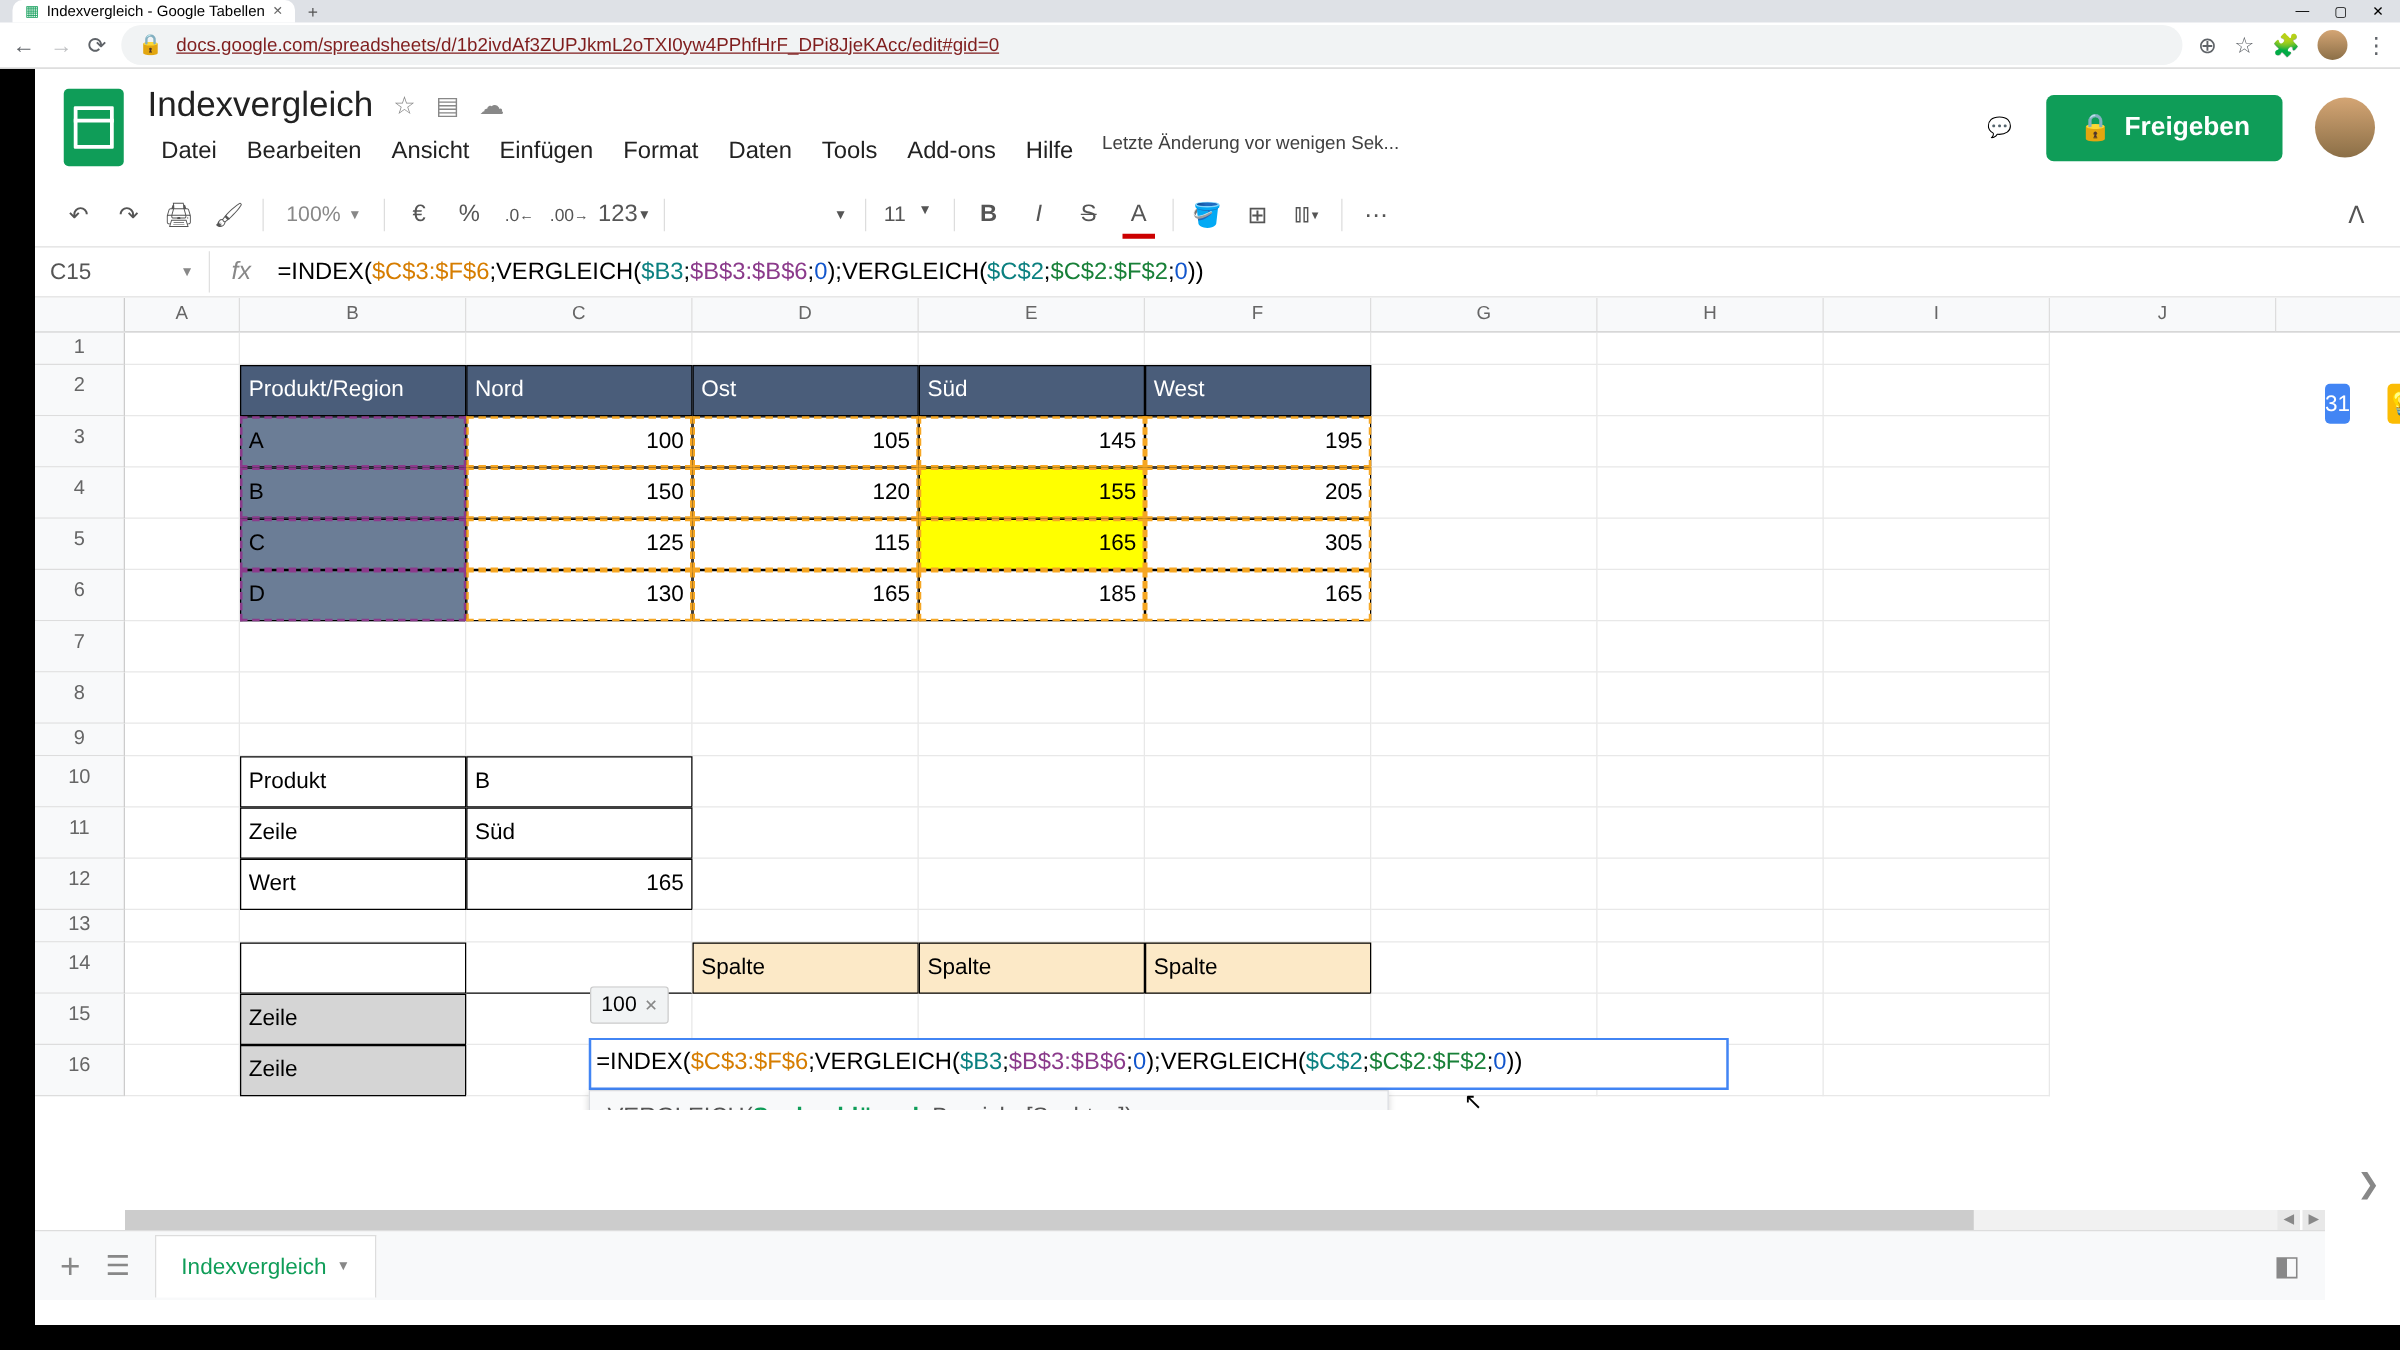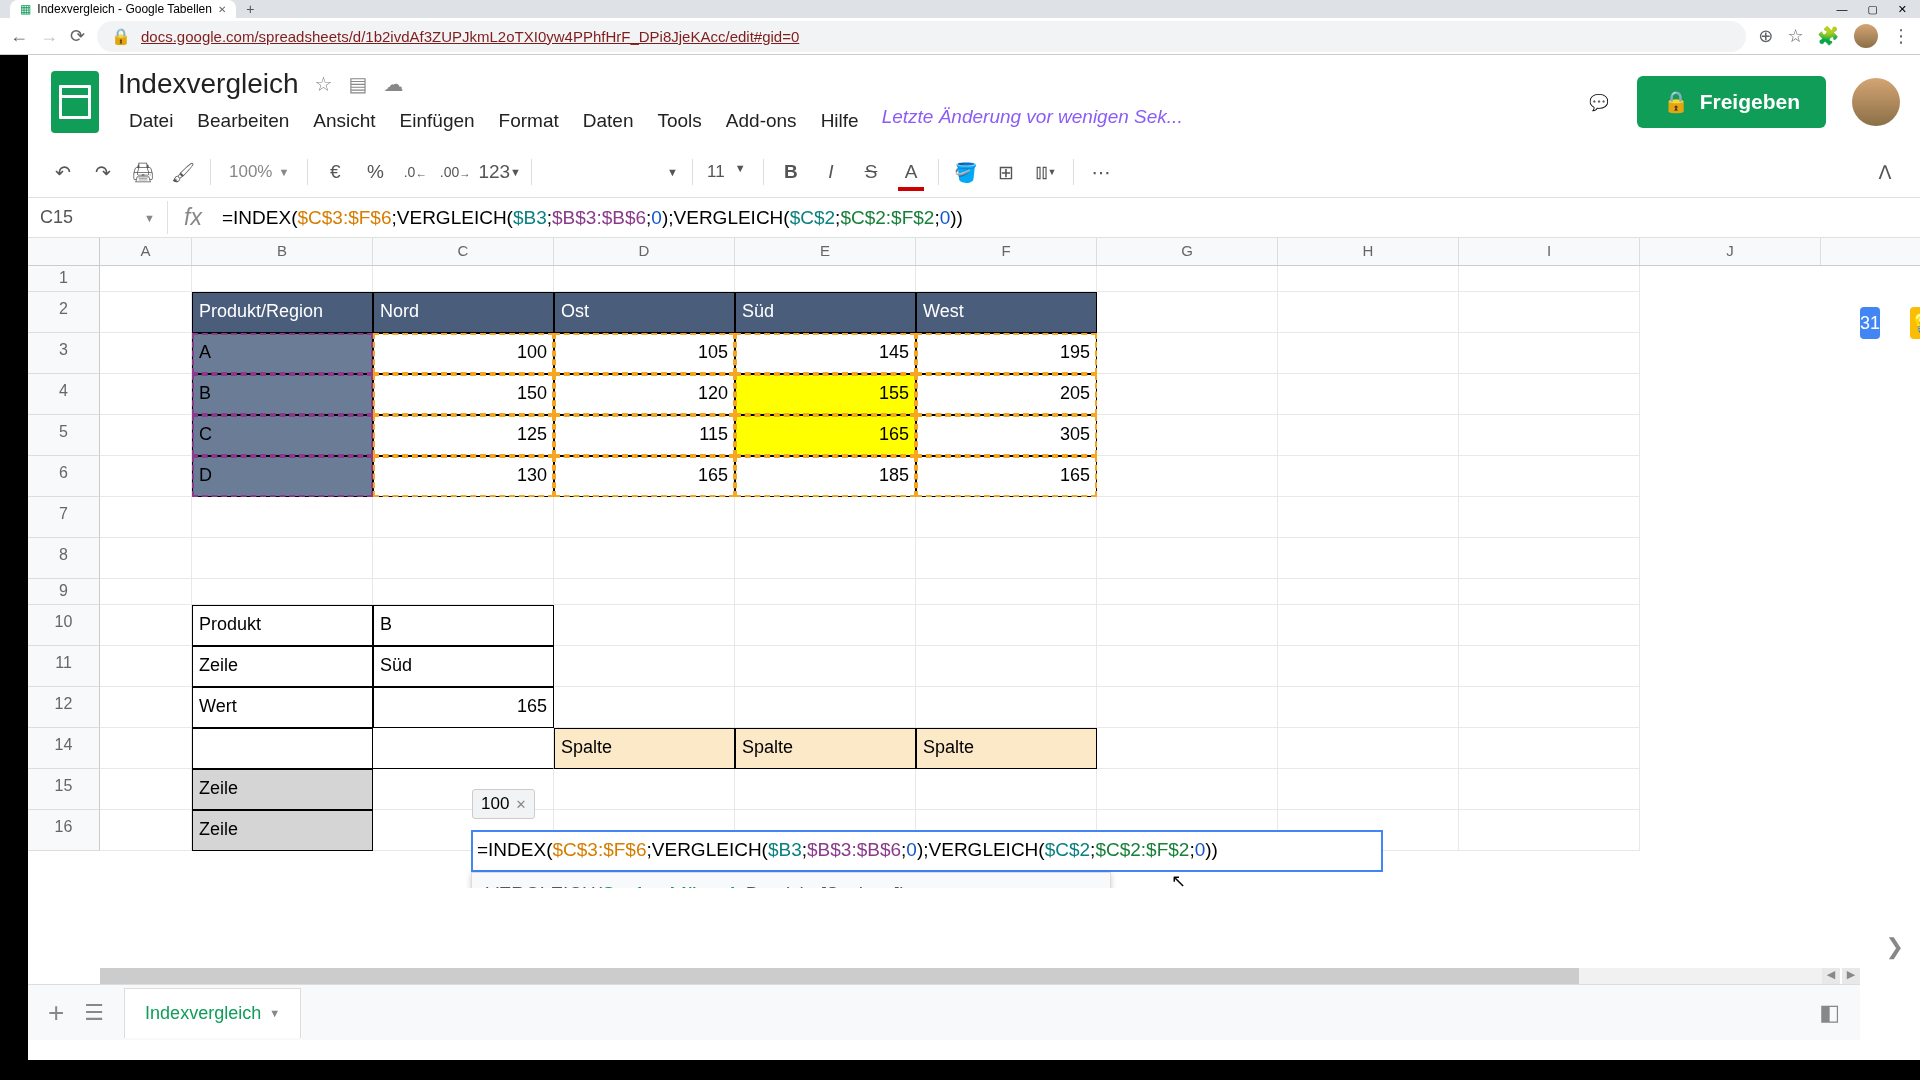--- a/index.html
+++ b/index.html
@@ -27,40 +27,40 @@
 .sheets-icon::after { content: ''; position: absolute; top: 14px; left: 8px; right: 8px; bottom: 14px; border: 3px solid #fff; border-radius: 1px; }
 .sheets-icon::before { content: ''; position: absolute; top: 24px; left: 8px; right: 8px; height: 3px; background: #fff; }
 .doc-area { flex: 1; }
 .doc-title-row { display: flex; align-items: center; gap: 16px; }
 .doc-title { font-size: 28px; color: #222; }
 .doc-star { color: #888; font-size: 20px; cursor: pointer; }
 .doc-move { color: #888; font-size: 20px; cursor: pointer; }
 .doc-cloud { color: #888; font-size: 20px; cursor: pointer; }
 .menu-bar { display: flex; gap: 2px; margin-top: 6px; }
 .menu-item { font-size: 19px; color: #222; padding: 4px 11px; cursor: pointer; }
-.last-edit { color: #8b5cf6; font-size: 19px; margin-left: 10px; font-style: italic; }
+.last-edit { color: #404040; font-size: 15px; margin-left: 10px; }
 .comment-btn { width: 44px; height: 44px; display: flex; align-items: center; justify-content: center; color: #666; cursor: pointer; }
 .share-btn { background: #0f9d58; color: #fff; border-radius: 6px; padding: 14px 26px; font-size: 21px; font-weight: bold; display: flex; align-items: center; gap: 10px; cursor: pointer; }
 .user-avatar { width: 48px; height: 48px; border-radius: 50%; background: linear-gradient(#d4a574, #8b6f47); margin-left: 10px; }
 
 
 .toolbar { display: flex; align-items: center; padding: 8px 18px; gap: 6px; border-bottom: 1px solid #e0e0e0; margin-top: 8px; }
 .tb-btn { width: 34px; height: 34px; display: flex; align-items: center; justify-content: center; color: #555; font-size: 19px; cursor: pointer; }
 .tb-sep { width: 1px; height: 26px; background: #ddd; margin: 0 4px; }
 .zoom { color: #888; font-size: 17px; padding: 4px 8px; display: flex; align-items: center; gap: 6px; }
 .font-fam { width: 140px; border: none; color: #555; font-size: 16px; padding: 4px; display: flex; justify-content: flex-end; }
 .font-size { width: 50px; font-size: 17px; color: #555; padding: 4px; display: flex; gap: 10px; }
 .tb-right { margin-left: auto; display: flex; gap: 8px; }
 .text-color-btn { position: relative; }
 .text-color-btn::after { content: ''; position: absolute; bottom: -2px; left: 4px; right: 4px; height: 4px; background: #c00; }
 
 
 .formula-row { display: flex; align-items: center; border-bottom: 1px solid #e0e0e0; height: 40px; }
 .cell-ref { width: 140px; padding: 6px 12px; font-size: 18px; color: #555; display: flex; align-items: center; justify-content: space-between; border-right: 1px solid #e0e0e0; }
-.fx-icon { width: 50px; text-align: center; font-style: italic; color: #888; font-size: 23px; }
+.fx-icon { width: 50px; text-align: center; font-style: italic; color: #888; font-size: 20px; }
 .formula-content { font-family: 'Consolas', monospace; font-size: 19px; padding: 4px; }
 .fc-black { color: #000; }
 .fc-teal { color: #0b8080; }
 .fc-orange { color: #d67d00; text-align: right; }
 .fc-blue { color: #1155cc; }
 .fc-purple { color: #8b3a8b; }
 .fc-green { color: #188038; }
 
 
 .grid-wrap { display: flex; height: 650px; position: relative; }
@@ -410,20 +410,32 @@
         <div class="cell col-B lookup-lbl">Wert</div>
         <div class="cell col-C lookup-val num">165</div>
         <div class="cell col-D"></div>
           <div class="cell col-E"></div>
           <div class="cell col-F"></div>
           <div class="cell col-G"></div>
           <div class="cell col-H"></div>
           <div class="cell col-I"></div>
         </div>
 
+      <div class="grid-row short">
+          <div class="row-h" style="padding-top:3px">13</div>
+          <div class="cell col-A"></div>
+          <div class="cell col-B"></div>
+          <div class="cell col-C"></div>
+          <div class="cell col-D"></div>
+          <div class="cell col-E"></div>
+          <div class="cell col-F"></div>
+          <div class="cell col-G"></div>
+          <div class="cell col-H"></div>
+          <div class="cell col-I"></div>
+        </div>
 
       <div class="grid-row">
           <div class="row-h">14</div>
           <div class="cell col-A"></div>
         <div class="cell col-B" style="border:1.5px solid #000"></div>
         <div class="cell col-C" style="border-bottom:1.5px solid #000"></div>
         <div class="cell col-D spalte-hdr">Spalte</div>
         <div class="cell col-E spalte-hdr">Spalte</div>
         <div class="cell col-F spalte-hdr">Spalte</div>
         <div class="cell col-G"></div>

